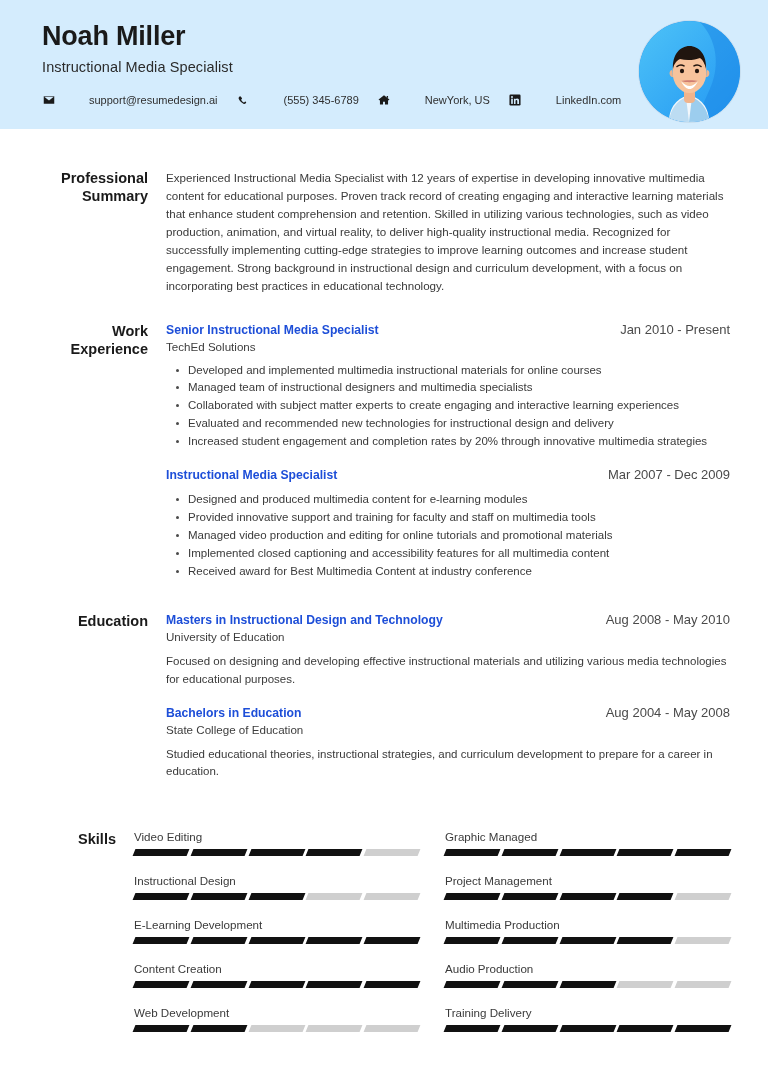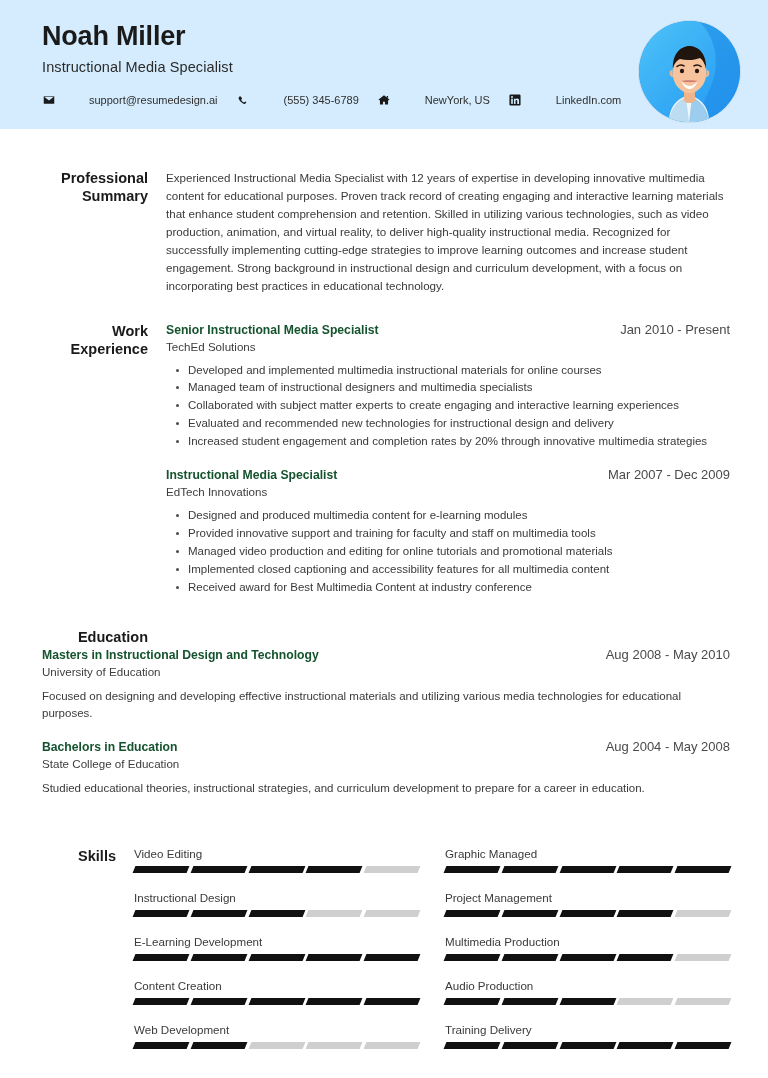--- a/index.html
+++ b/index.html
@@ -97,34 +97,34 @@
 
   #section-summary { margin-top: 40px; }
   .summary-text {
     font-size: 11.6px;
     line-height: 1.56;
     color: #3a3a3a;
     text-align: left;
   }
 
   #section-work { margin-top: 26px; }
-  #section-education { margin-top: 32px; flex-direction: column; }
+  #section-education { margin-top: 32px; }
   #section-skills { margin-top: 50px; padding-left: 10px; }
 
   .entry { margin-bottom: 17px; }
   .entry:last-child { margin-bottom: 0; }
   .entry-head {
     display: flex;
     align-items: baseline;
     justify-content: space-between;
   }
   .entry-title {
     font-size: 12.2px;
     font-weight: bold;
-    color: #14532d;
+    color: #1d4ed8;
   }
   .entry-date {
     font-size: 13px;
     color: #4a4a4a;
     white-space: nowrap;
     padding-left: 14px;
     flex: none;
   }
   .entry-org {
     font-size: 11.6px;
@@ -295,21 +295,20 @@
             <li>Collaborated with subject matter experts to create engaging and interactive learning experiences</li>
             <li>Evaluated and recommended new technologies for instructional design and delivery</li>
             <li>Increased student engagement and completion rates by 20% through innovative multimedia strategies</li>
           </ul>
         </div>
         <div class="entry">
           <div class="entry-head">
             <div class="entry-title">Instructional Media Specialist</div>
             <div class="entry-date">Mar 2007 - Dec 2009</div>
           </div>
-          <div class="entry-org">EdTech Innovations</div>
           <ul class="bullets">
             <li>Designed and produced multimedia content for e-learning modules</li>
             <li>Provided innovative support and training for faculty and staff on multimedia tools</li>
             <li>Managed video production and editing for online tutorials and promotional materials</li>
             <li>Implemented closed captioning and accessibility features for all multimedia content</li>
             <li>Received award for Best Multimedia Content at industry conference</li>
           </ul>
         </div>
       </div>
   </div>

